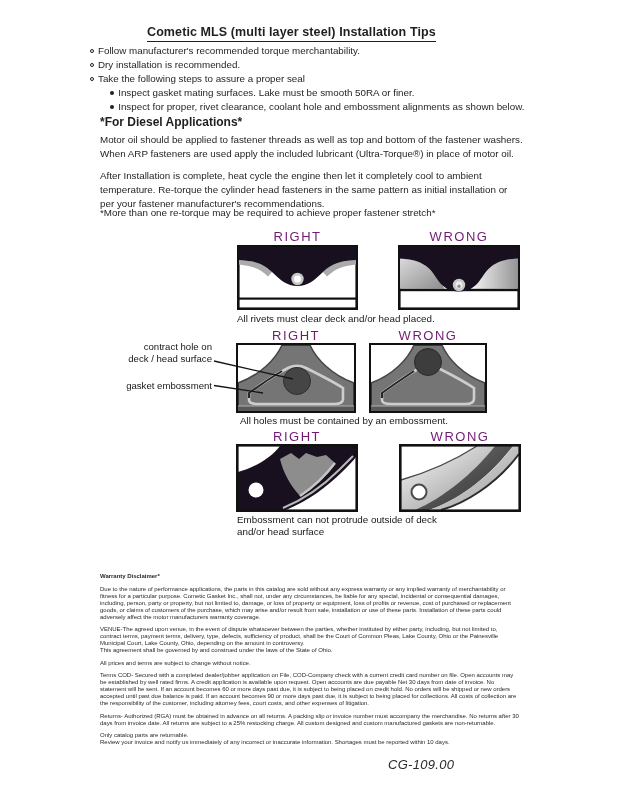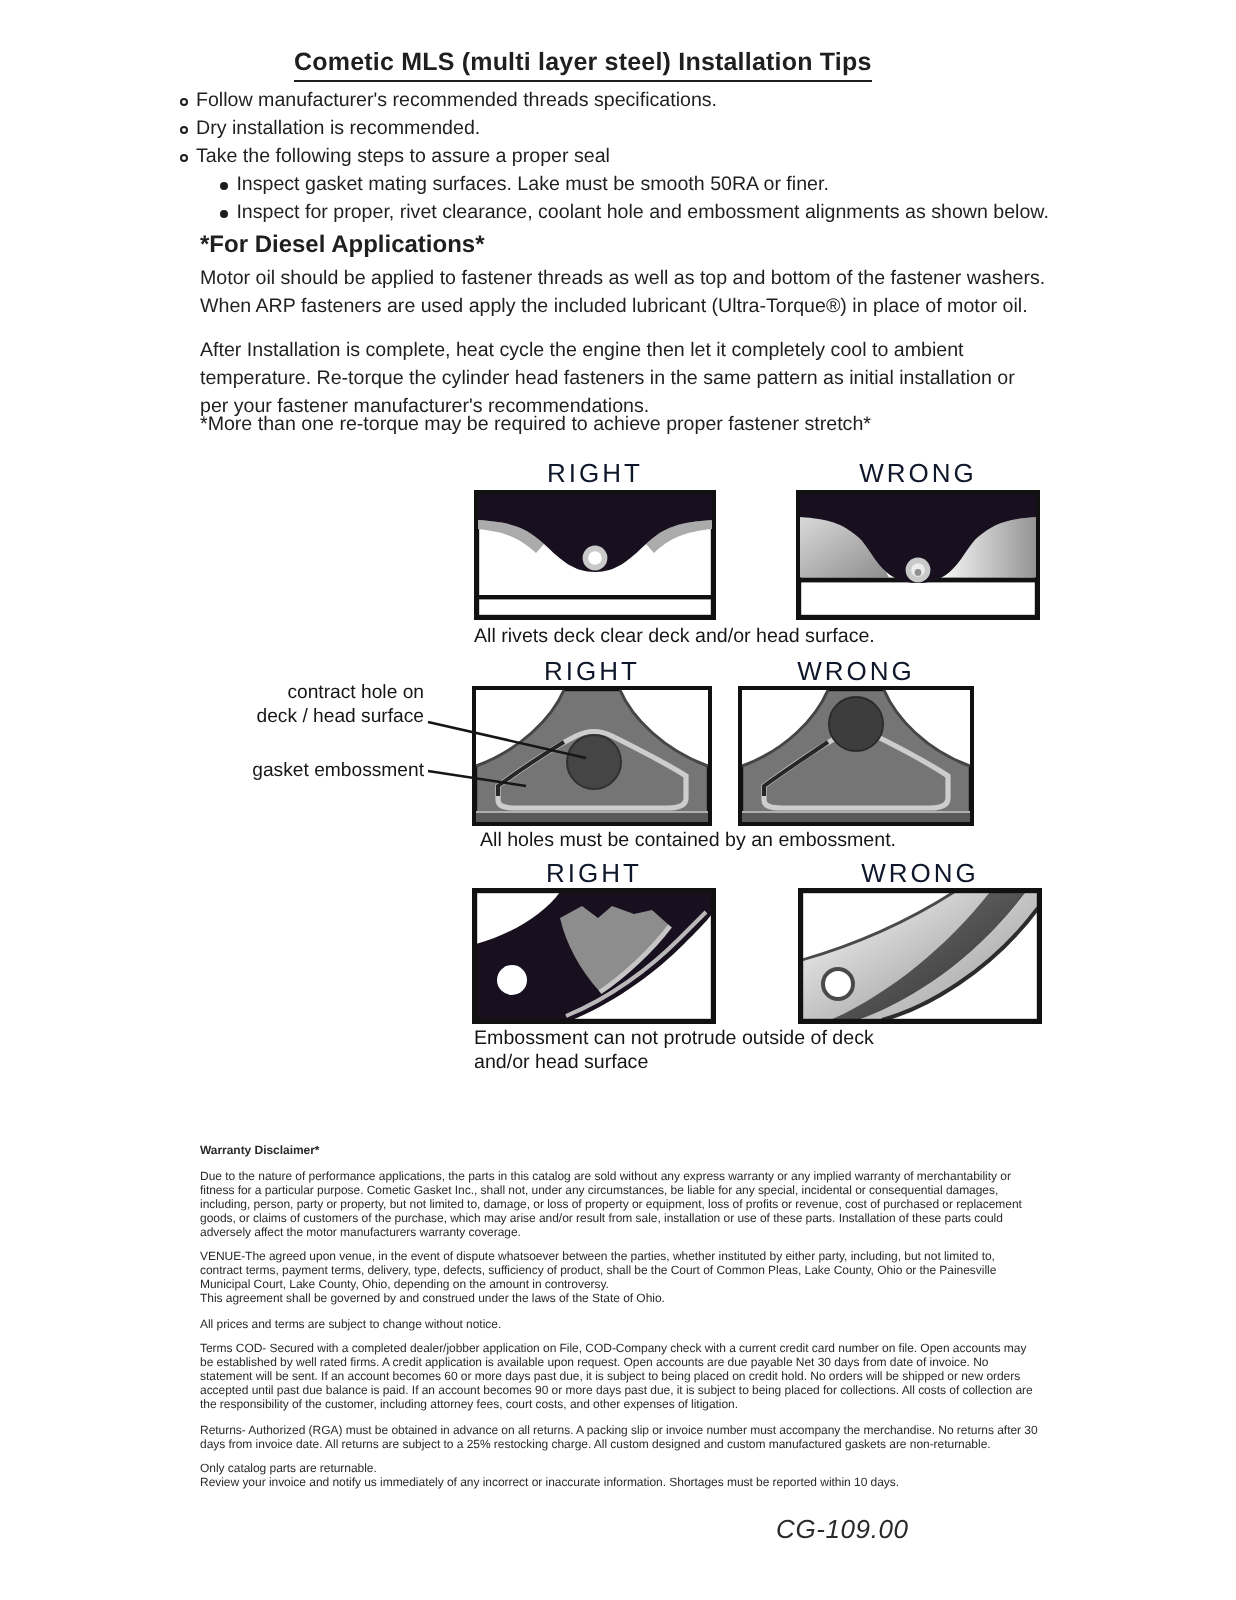--- a/index.html
+++ b/index.html
@@ -17,21 +17,21 @@
   .brow { display:flex; align-items:flex-start; }
   .obullet { width:4px; height:4px; border:1.1px solid #1f1f1f; border-radius:50%;
              display:inline-block; margin:4.5px 4px 0 0; flex:0 0 auto; }
   .sbullet { width:4.2px; height:4.2px; background:#1f1f1f; border-radius:50%;
              display:inline-block; margin:4.5px 4px 0 0; flex:0 0 auto; }
   .subrow { margin-left:20px; }
   
   .h2 { font-size:12px; font-weight:bold; }
   .para { font-size:9.8px; line-height:14px; width:424px; }
   
-  .dlabel { font-size:13px; letter-spacing:1.5px; text-align:center; color:#0f172a; }
+  .dlabel { font-size:13px; letter-spacing:1.5px; text-align:center; color:#701a75; }
   .caption { font-size:9.8px; line-height:11.5px; color:#161616; }
   .sidelabel { font-size:9.6px; line-height:11.5px; text-align:right; color:#161616; }
   svg { display:block; }
   
   .legal { font-size:6px; line-height:7px; width:419px; color:#2a2a2a;
            letter-spacing:-.02px; }
   .legal p { margin:0 0 5.5px 0; }
   .legal p.tight { margin:0; }
   .legal .lh { font-weight:bold; margin-bottom:5.5px; }
   .footer-code { font-size:13px; color:#2a2a2a; letter-spacing:.3px; }
@@ -42,21 +42,21 @@
 
 <div id="page">
 
   <div class="abs" style="left:107px; top:22px;margin-left:40px;">
     <span class="title">Cometic MLS (multi layer steel) Installation Tips</span>
   </div>
 
   <div class="abs bullets" style="left:90px; top:44px; width:440px;">
     <div class="brow">
       <span class="obullet"></span>
-      <span>Follow manufacturer's recommended threads specifications.</span>
+      <span>Follow manufacturer's recommended torque merchantability.</span>
     </div>
     <div class="brow">
       <span class="obullet"></span>
       <span>Dry installation is recommended.</span>
     </div>
     <div class="brow">
       <span class="obullet"></span>
       <span>Take the following steps to assure a proper seal</span>
     </div>
     <div class="brow subrow">
@@ -101,21 +101,21 @@
     <rect x="1.3" y="1.3" width="119.4" height="62.4" fill="#ffffff" stroke="#111111" stroke-width="2.6"></rect>
     <path d="M2 13.5 C16 14.5,23 16.5,31 23.5 C36.5 28.5,40 35,45 41 L46.5 43.8 H2 Z" fill="url(#r1g)"></path>
     <path d="M120 13.5 C106 14.5,99 16.5,91 23.5 C85.5 28.5,82 35,77 41 L75.5 43.8 H120 Z" fill="url(#r1g2)"></path>
     <rect x="2" y="43.8" width="118" height="2.4" fill="#111111"></rect>
     <path d="M2 2 H120 V13.5 C106 14.5,99 16.5,91 23.5 C83 30.5,80 46.5,61 46.5 C42 46.5,39 30.5,31 23.5 C23 16.5,16 14.5,2 13.5 Z" fill="#18101f"></path>
     <circle cx="61" cy="40" r="6.2" fill="#c9c9c9"></circle>
     <circle cx="61" cy="40" r="3.4" fill="#ececec"></circle>
     <circle cx="61" cy="41.2" r="1.7" fill="#8f8f8f"></circle>
   </svg>
 
-  <div class="abs caption" style="left:237px; top:313px;">All rivets deck clear deck and/or head surface.</div>
+  <div class="abs caption" style="left:237px; top:313px;">All rivets must clear deck and/or head placed.</div>
 
   <div class="abs dlabel" style="left:236px; top:328px; width:120px;">RIGHT</div>
   <div class="abs dlabel" style="left:369px; top:328px; width:118px;">WRONG</div>
 
   <div class="abs sidelabel" style="left:100px; top:341px; width:112px;">
     <div>contract hole on</div>
     <div>deck / head surface</div>
   </div>
   <div class="abs sidelabel" style="left:100px; top:380px; width:112px;">gasket embossment</div>
 

